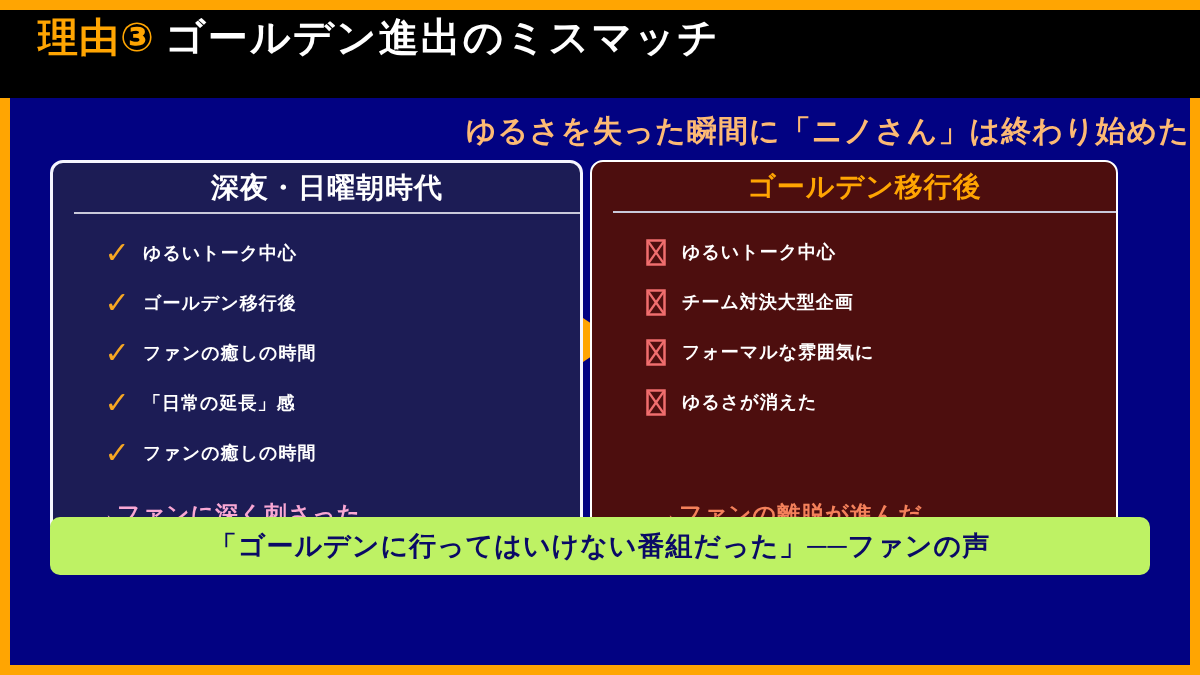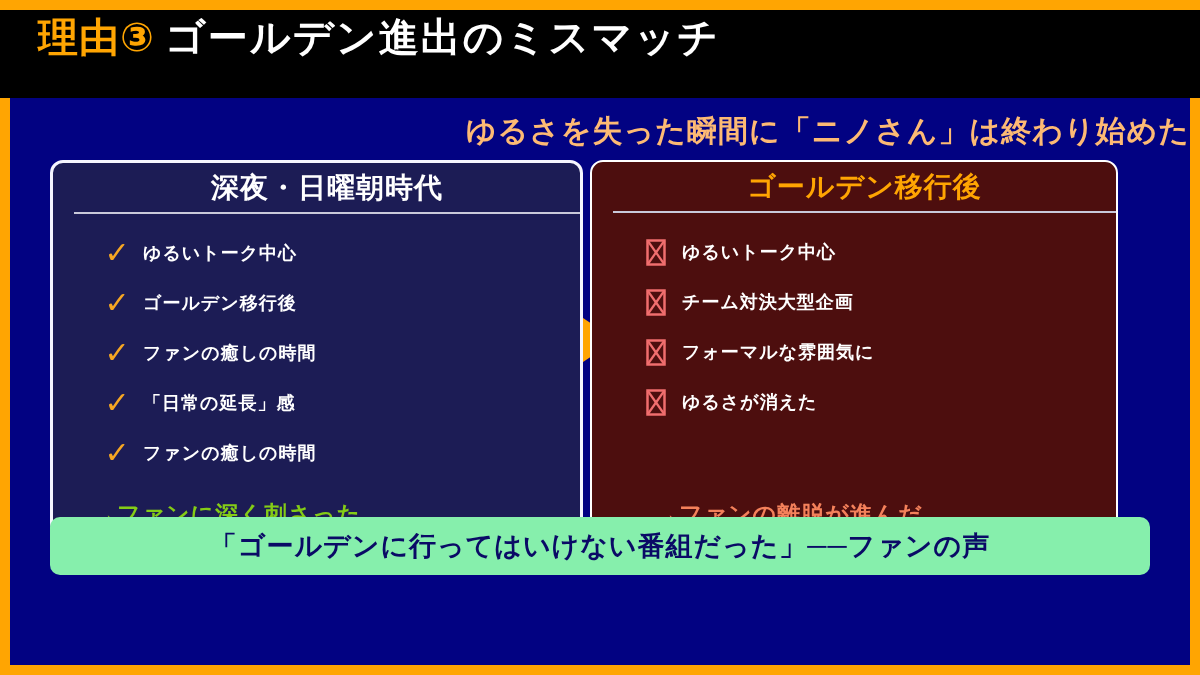--- a/index.html
+++ b/index.html
@@ -48,26 +48,26 @@
   .cross-icon svg { display:block; }
 
   .arrow-right {
     position:absolute; left:573px; top:220px; width:0; height:0;
     border-left:33px solid #FFA502;
     border-top:22px solid transparent;
     border-bottom:22px solid transparent;
   }
 
   .footnote { position:absolute; top:401px; font-size:23px; font-weight:bold; letter-spacing:1px; z-index:1; white-space:nowrap; }
-  .footnote-left  { left:83px;  color:#84cc16; }
+  .footnote-left  { left:83px;  color:#f9a8d4; }
   .footnote-right { left:645px; color:#F4815B;text-align:center; }
 
   .banner {
     position:absolute; left:40px; top:419px; width:1100px; height:58px;
-    background:#86efac; border-radius:10px; z-index:2;
+    background:#bef264; border-radius:10px; z-index:2;
     display:flex; align-items:center; justify-content:center;
     box-sizing:border-box;
   }
   .banner-text { color:#0A0A66; font-size:27px; font-weight:bold; letter-spacing:1px; }
 </style>
 </head>
 <body>
 
 <div class="slide">
 

